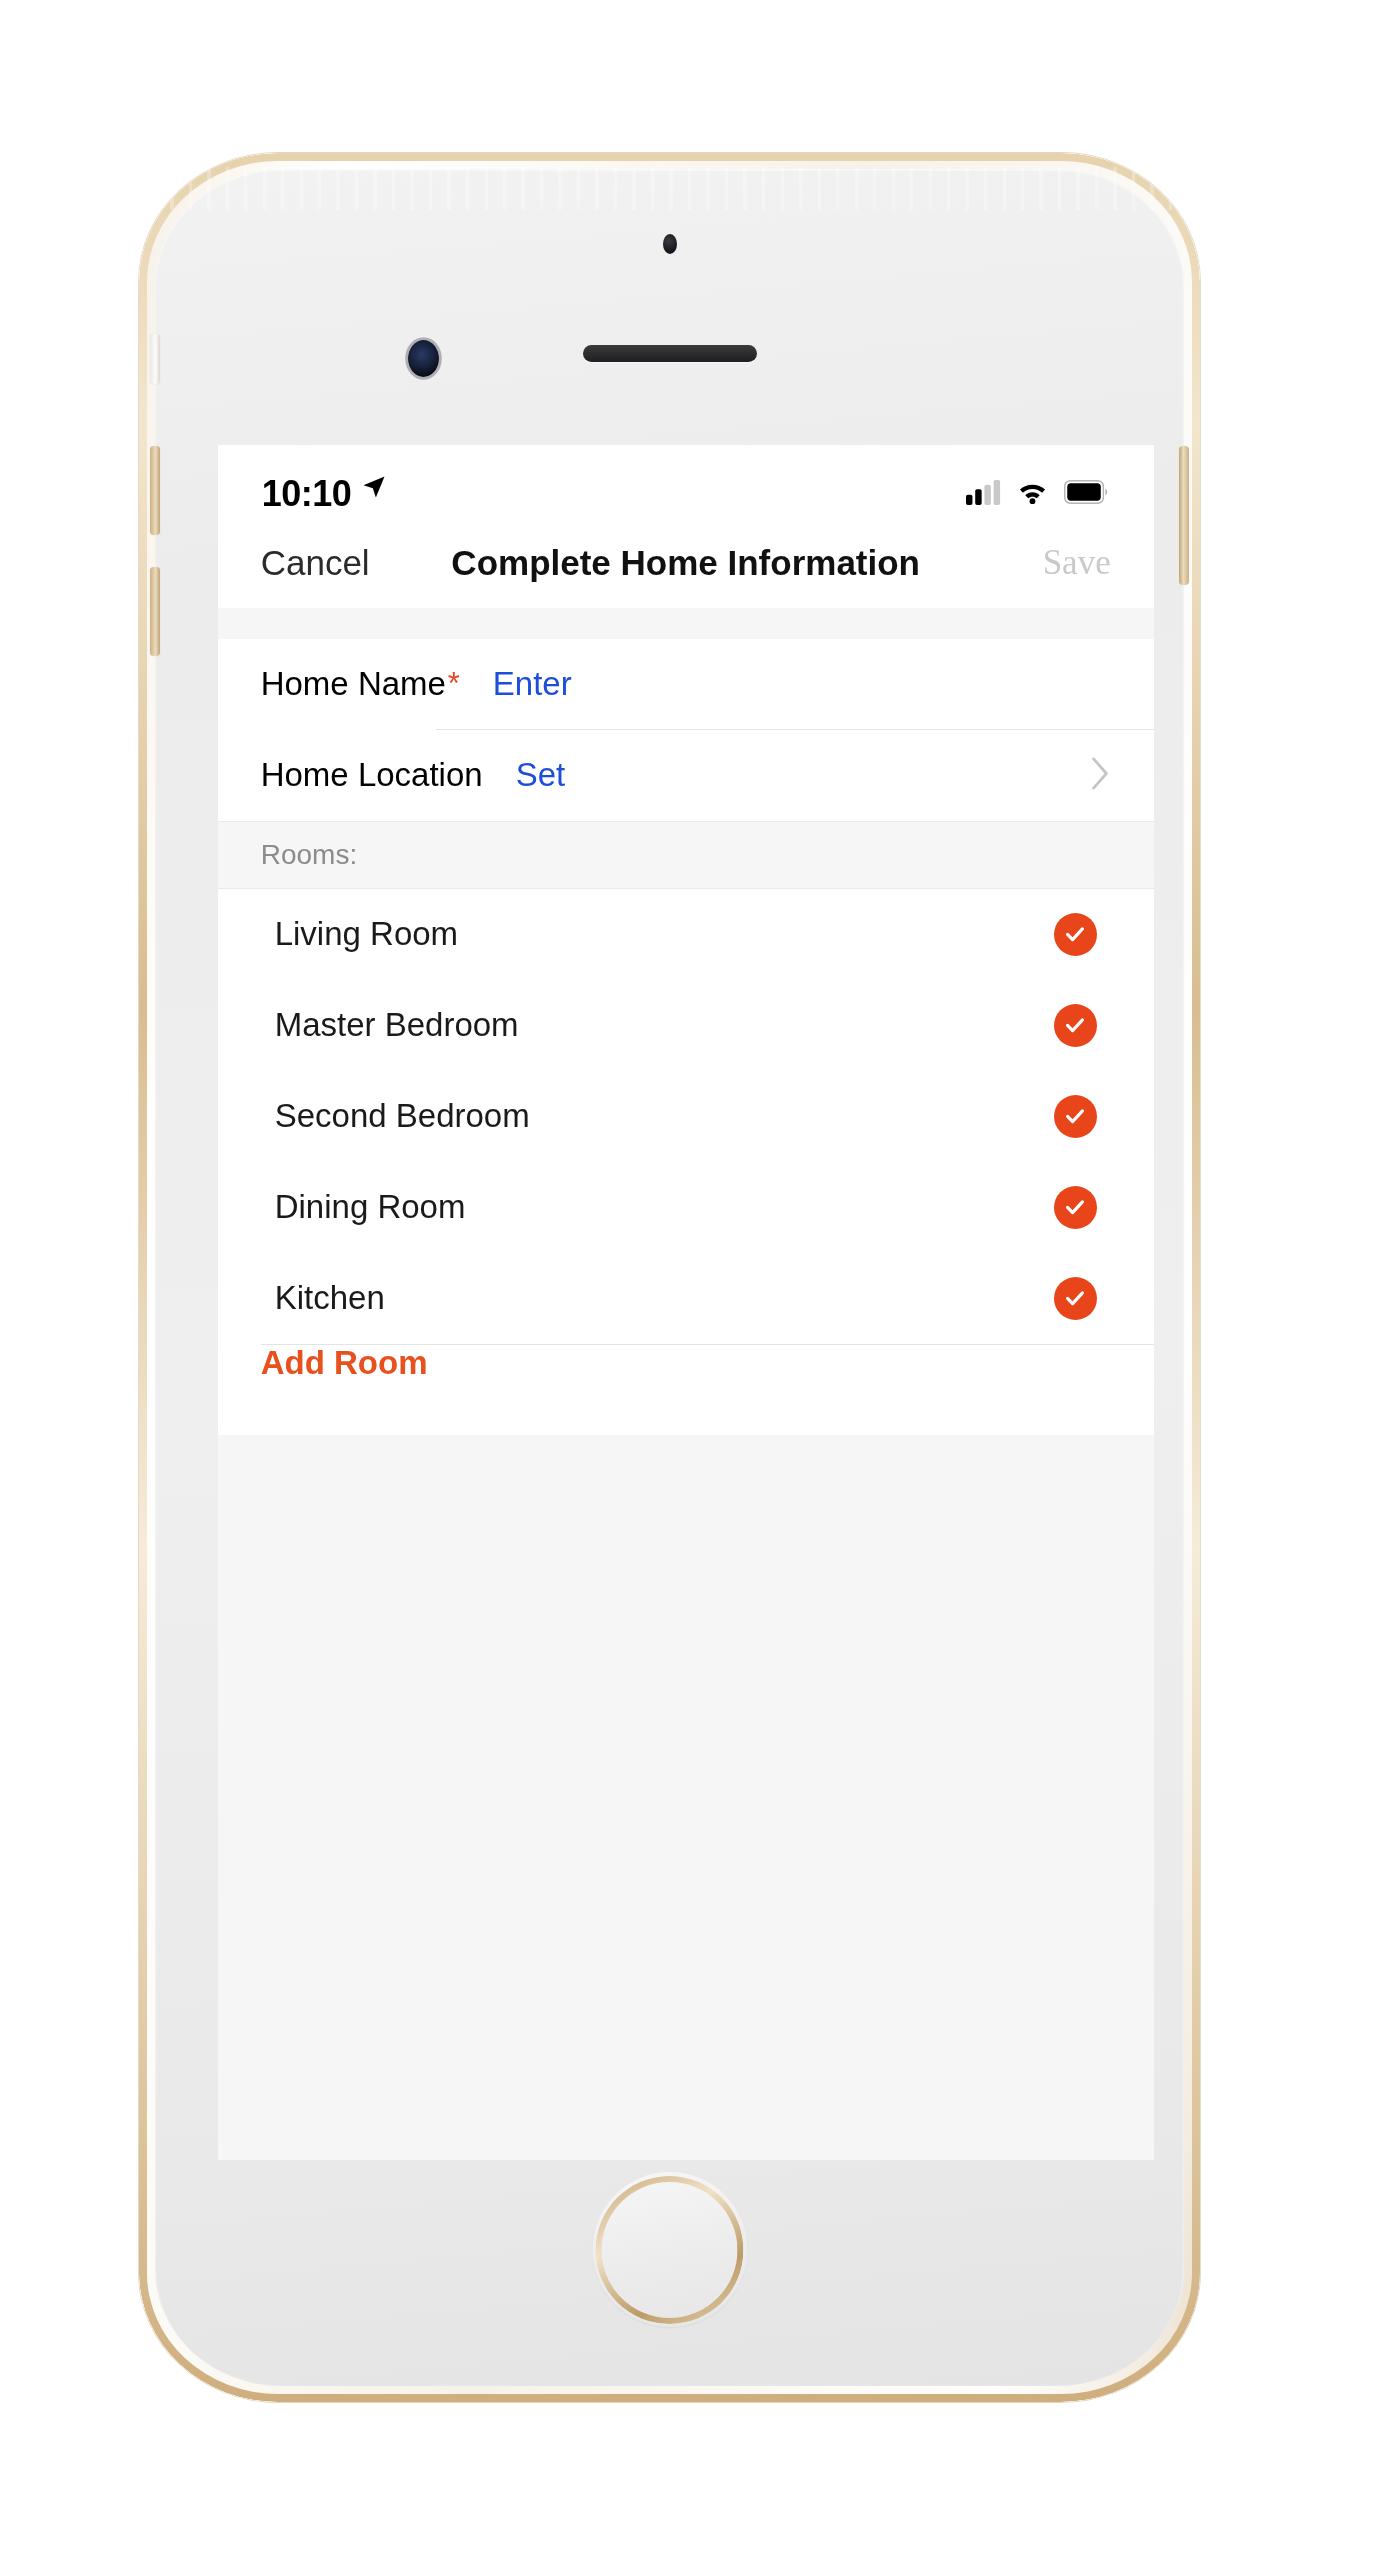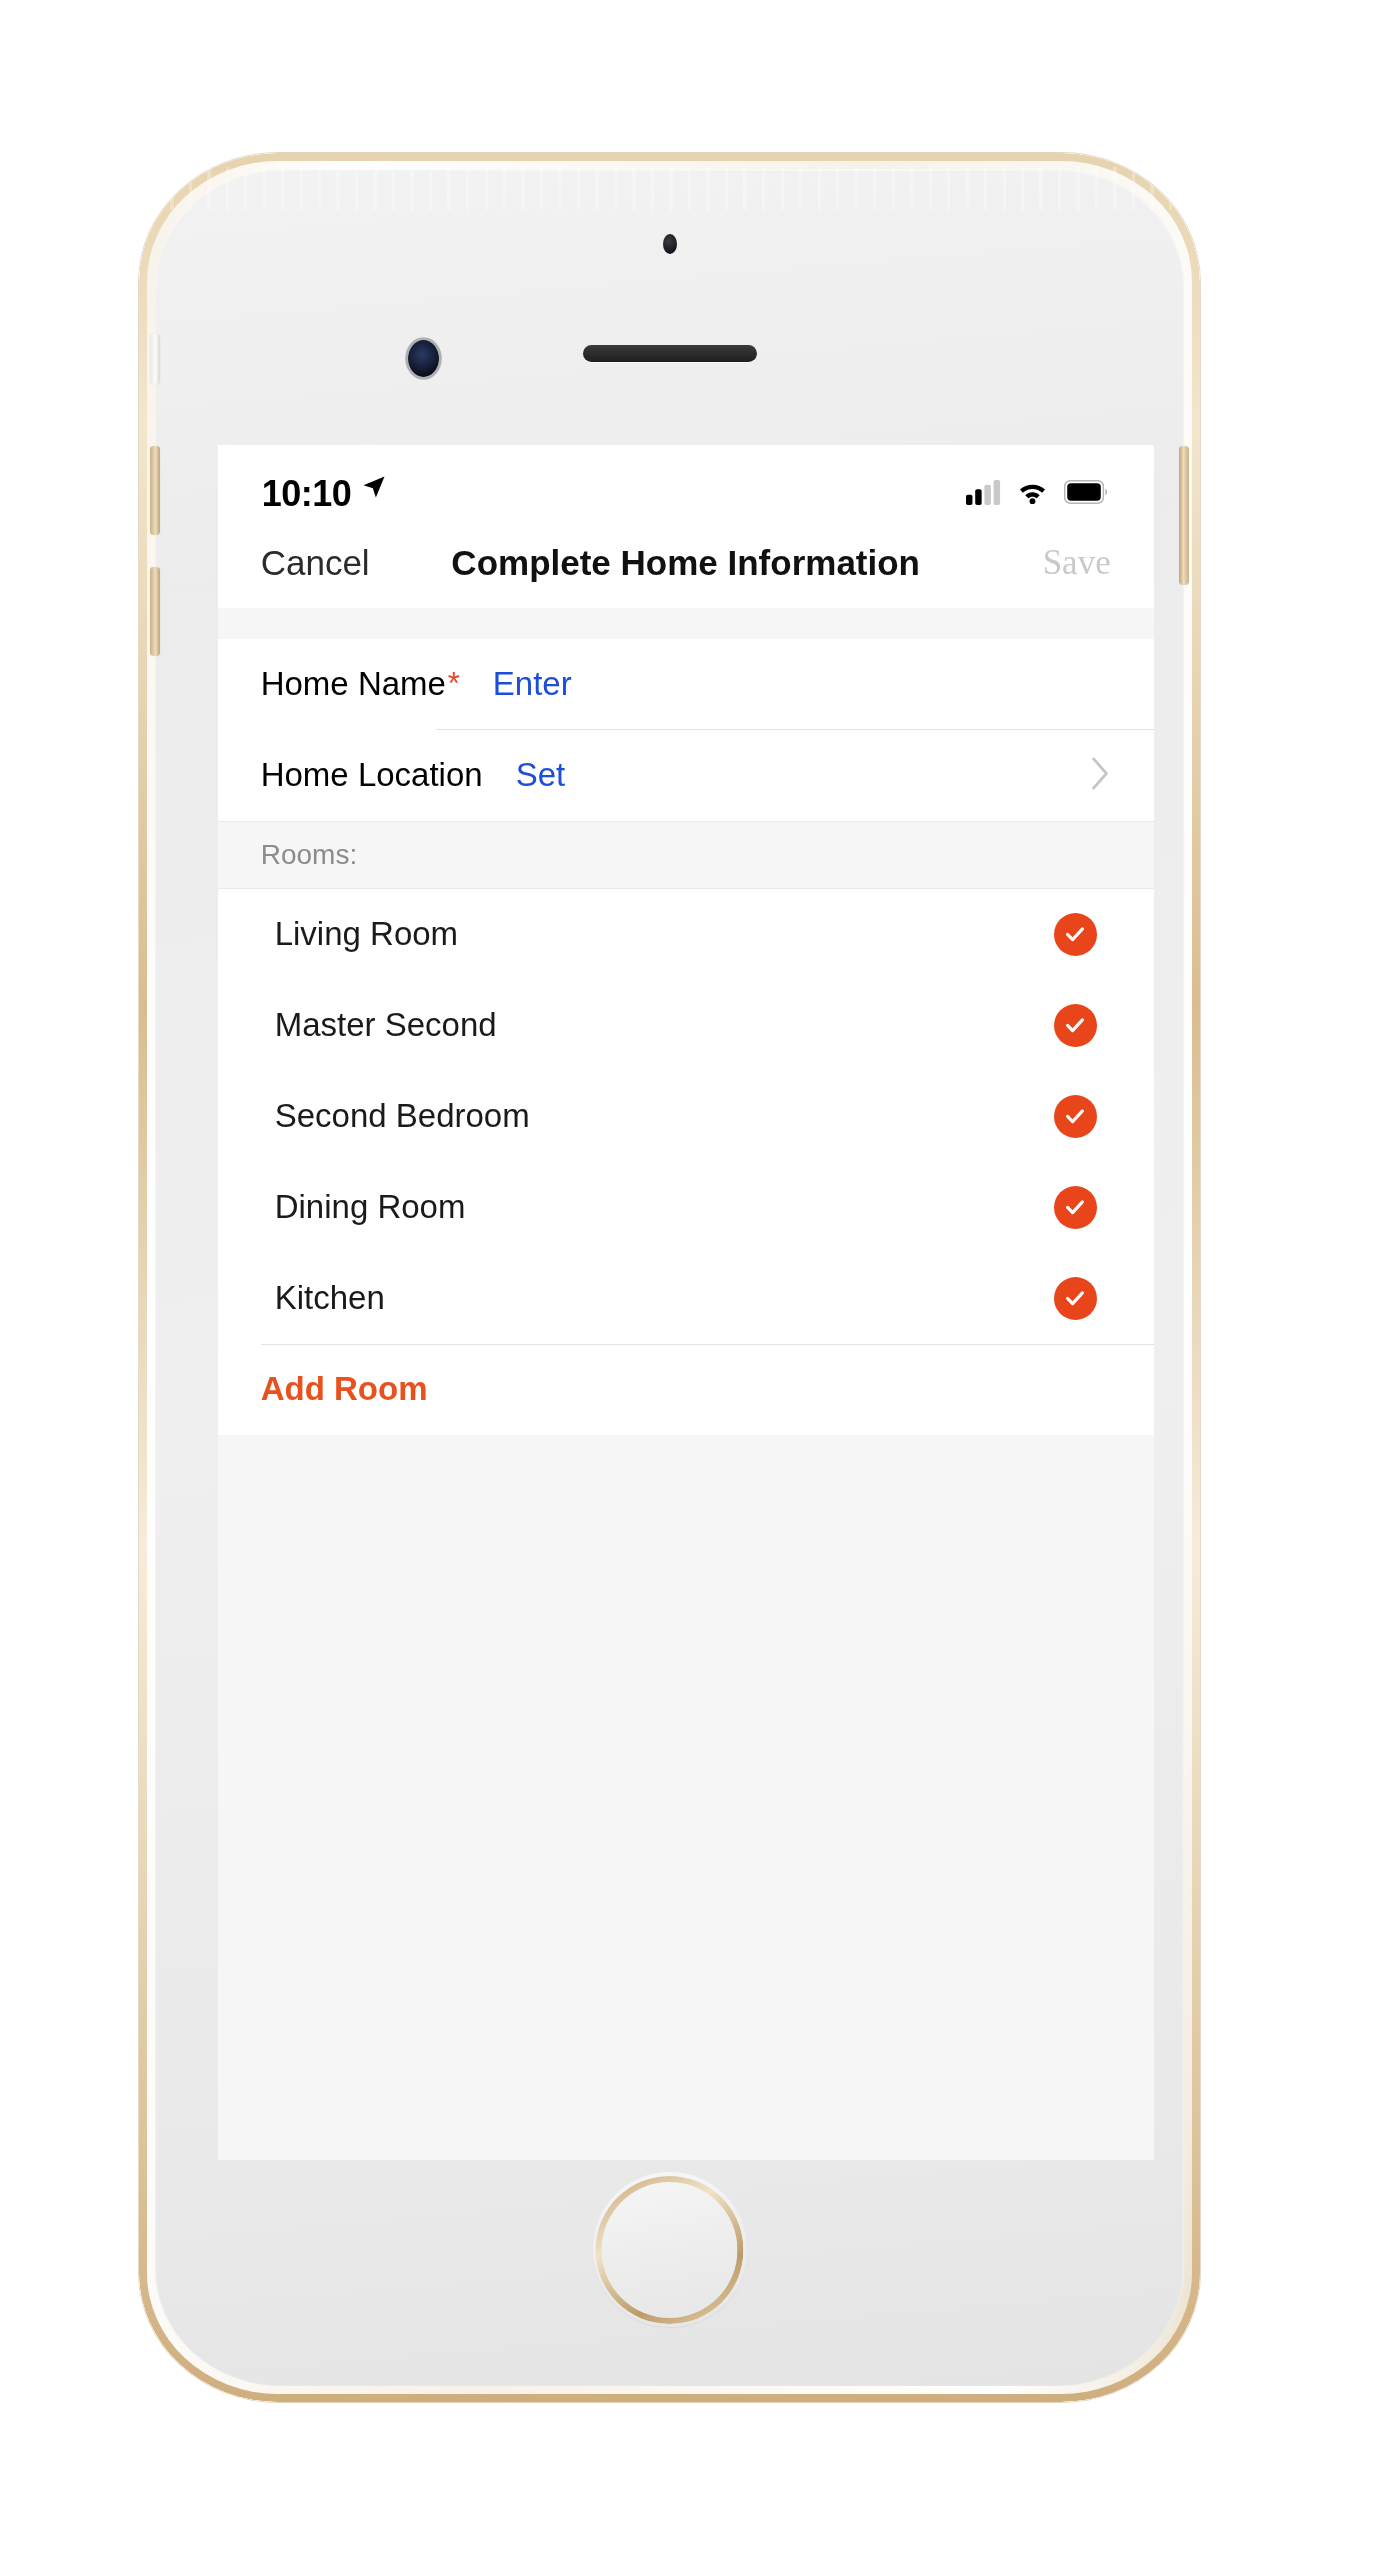--- a/index.html
+++ b/index.html
@@ -178,21 +178,21 @@
     display:flex; align-items:center; justify-content:center;
     flex:0 0 auto;
   }
 
   
   .addroom-wrap{ background:#fff; position:relative; }
   .addroom-sep{
     position:absolute; left:43px; right:0; top:0; height:0.9px; background:#e4e4e4;
   }
   .addroom-row{
-    height:91px; display:flex; align-items:center; padding:0 43px;
+    height:91px; display:flex; padding:0 43px;
   }
   .addroom-text{ font-size:33px; color:#e8501e; font-weight:700; }
 
   .bottom-fill{ flex:1; background:#f6f6f6; }
   .screen-inner{ display:flex; flex-direction:column; height:100%; }
 </style>
 </head>
 <body>
 
 <div id="stage">
@@ -291,21 +291,21 @@
             <div class="room-row">
               <span class="room-label">Living Room</span>
               <span class="check">
                 <svg width="26" height="26" viewBox="0 0 28 28">
                     <path d="M6 14.5 11.4 20 22 8.5" fill="none" stroke="#fff" stroke-width="3.4" stroke-linecap="round" stroke-linejoin="round"></path>
                   </svg>
               </span>
             </div>
 
             <div class="room-row">
-              <span class="room-label">Master Second</span>
+              <span class="room-label">Master Bedroom</span>
               <span class="check">
                 <svg width="26" height="26" viewBox="0 0 28 28">
                     <path d="M6 14.5 11.4 20 22 8.5" fill="none" stroke="#fff" stroke-width="3.4" stroke-linecap="round" stroke-linejoin="round"></path>
                   </svg>
               </span>
             </div>
 
             <div class="room-row">
               <span class="room-label">Second Bedroom</span>
               <span class="check">

